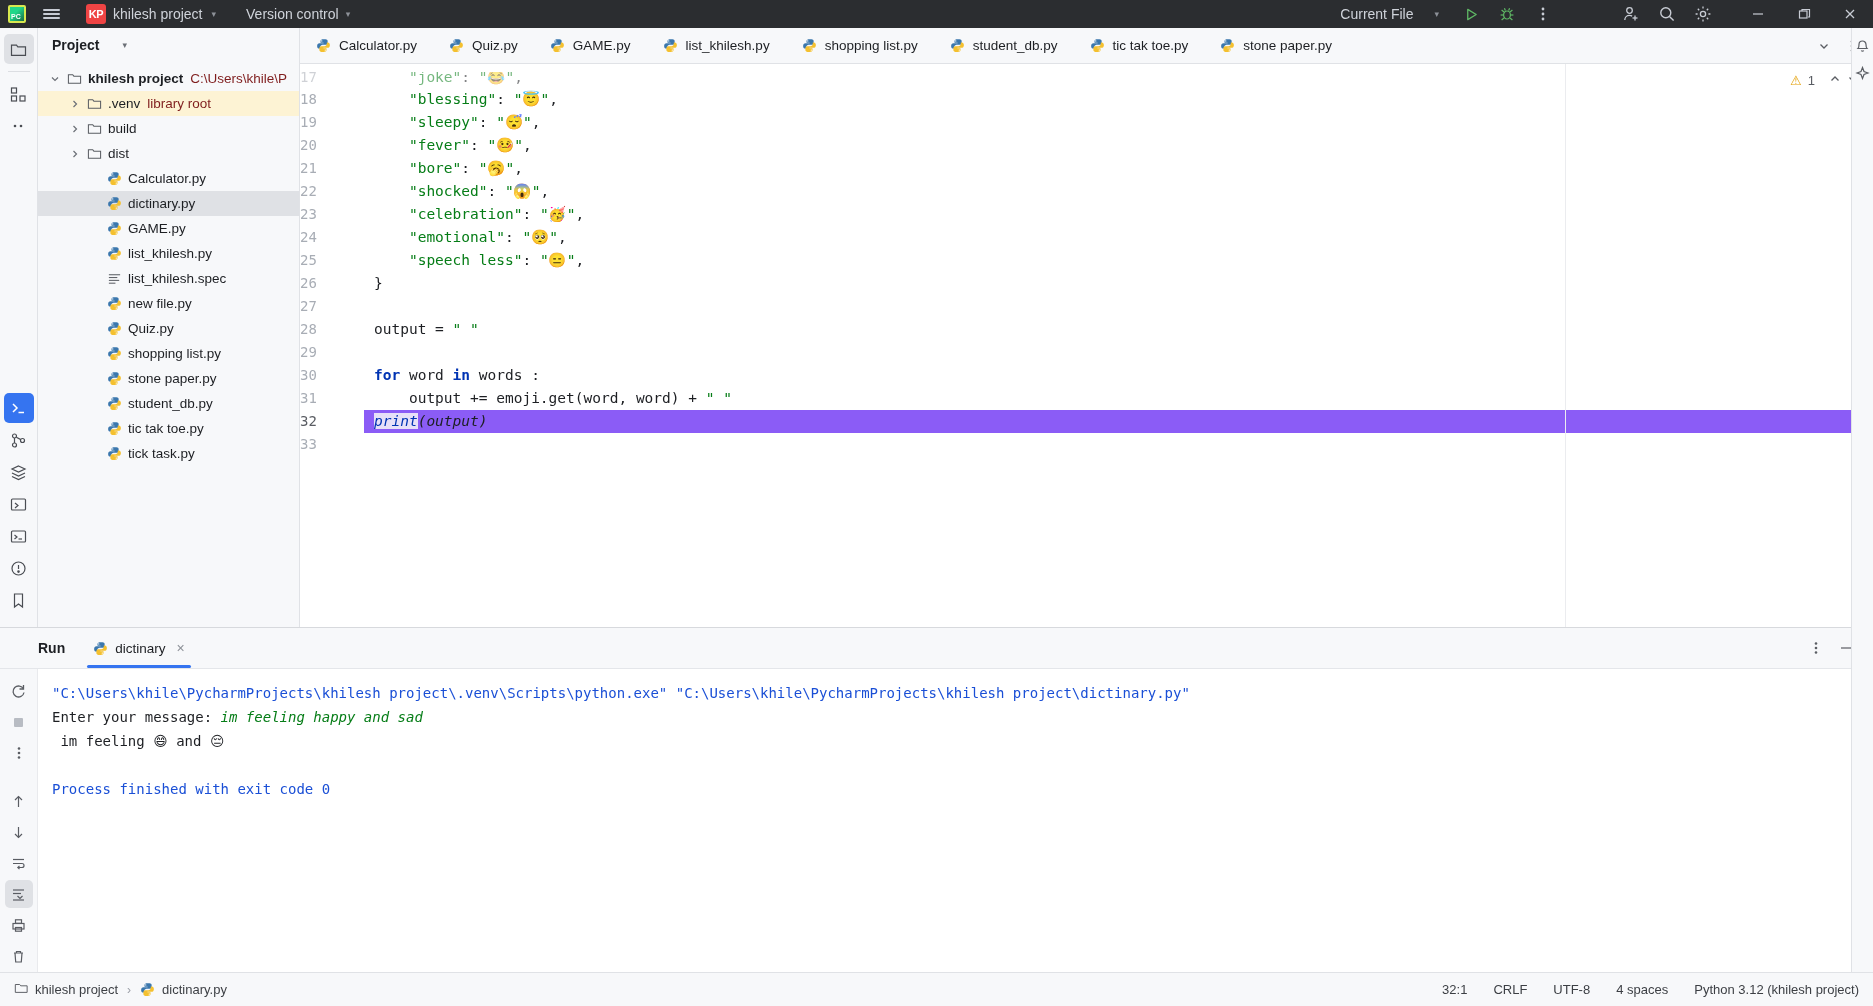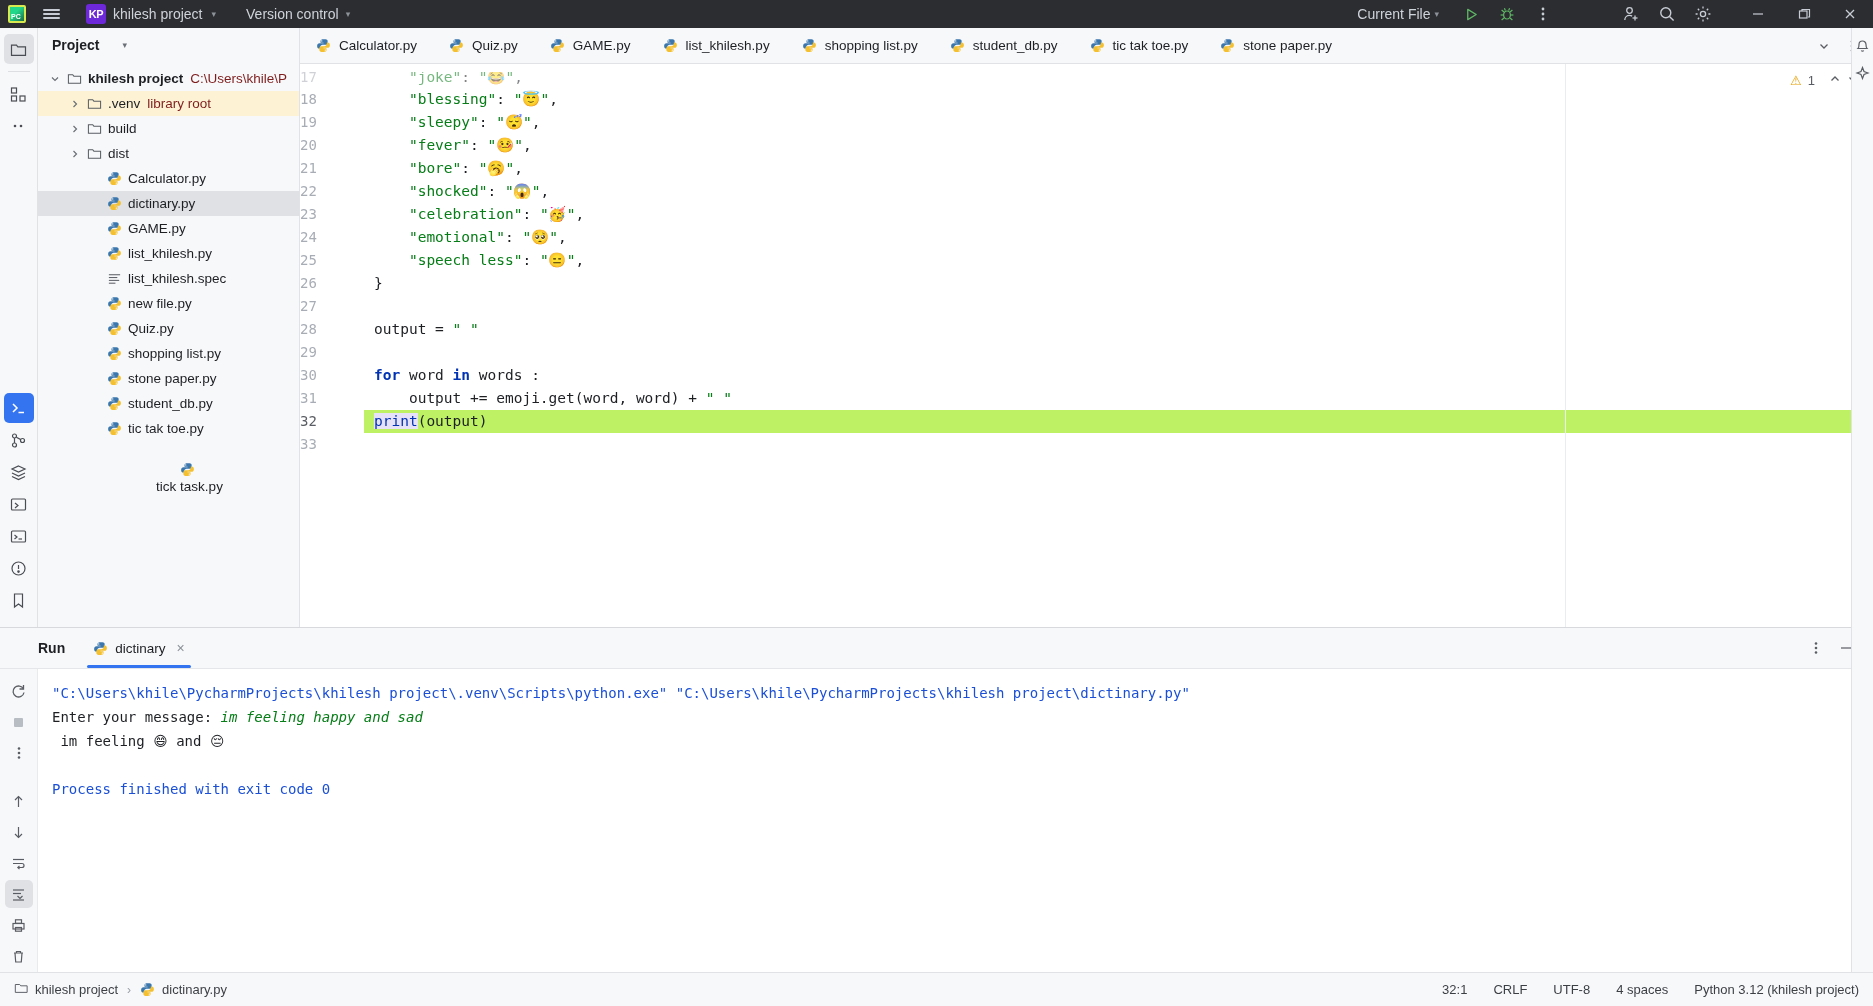--- a/index.html
+++ b/index.html
@@ -24,29 +24,29 @@
     display:flex; align-items:flex-end; justify-content:flex-start;
     font-size: 7px; color:#fff; font-weight:bold; line-height:1; padding:1px;
   }
   .tb-burger { width: 34px; display:flex; align-items:center; justify-content:center; cursor:pointer; }
   .tb-burger span { display:block; width:17px; height:2px; background:#c8ccd4; margin:2px 0; border-radius:1px; }
   .proj-chip {
     display:flex; align-items:center; gap:7px; padding: 2px 8px; margin-left: 10px;
     border-radius: 4px; cursor:pointer;
   }
   .proj-avatar {
-    width:20px;height:20px;border-radius:3px;background:#6d28d9;color:#fff;
+    width:20px;height:20px;border-radius:3px;background:#ef4444;color:#fff;
     font-size:11px;font-weight:bold;display:flex;align-items:center;justify-content:center;
     letter-spacing:-0.5px;
   }
   .proj-name { font-size:14px; color:#cfd3da; }
   .chev { font-size:9px; color:#8d9198; margin-left:2px; }
   .vcs { margin-left: 22px; font-size:14px; color:#cfd3da; display:flex; align-items:center; gap:5px; cursor:pointer;}
   .tb-spacer { flex: 1 1 auto; }
-  .runcfg { font-size:14px; color:#cfd3da; display:flex; align-items:center; gap:2px; cursor:pointer; margin-right:14px;}
+  .runcfg { font-size:14px; color:#cfd3da; display:flex; align-items:center; gap:19px; cursor:pointer; margin-right:14px;}
   .tb-icon { width: 36px; height:28px; display:flex; align-items:center; justify-content:center; cursor:pointer;}
   .tb-icon svg { display:block; }
   .win-btns { display:flex; margin-left: 14px;}
   .win-btn { width: 46px; height:28px; display:flex;align-items:center;justify-content:center;cursor:pointer;}
 
   
   .body-row { display:flex; flex:1 1 auto; min-height:0; }
 
   
   .toolstrip {
@@ -103,21 +103,21 @@
     padding-top:8px; user-select:none;
   }
   .gutter div { height:23px; line-height:23px; padding-right:11px; }
   .gutter div.cur { color:#5a5d63; }
   .codecol { flex:1 1 auto; position:relative; padding-top:8px; overflow:hidden;}
   .cl {
     height:23px; line-height:23px; white-space:pre;
     font-family:"DejaVu Sans Mono", monospace; font-size:14.5px; color:#1d1f23;
     padding-left:10px;
   }
-  .cl.cur { background:#bef264; }
+  .cl.cur { background:#8b5cf6;font-style:italic; }
   .k  { color:#0033b3; font-weight:bold; }
   .s  { color:#067d17; }
   .print-hl { background:#e6e0f8; }
 
   .editor-right {
     position:absolute; right:0; top:0; bottom:0; width:100px;
     pointer-events:none;
   }
   .warnbar {
     position:absolute; right:14px; top:9px; display:flex; align-items:center; gap:6px;
@@ -537,21 +537,21 @@
             <span class="ti">
               <svg class="pyico" viewBox="0 0 16 16">
                 <path d="M7.9 1.2c-1.7 0-3.1.5-3.1 2v1.9h3.3v.5H3.6c-1.3 0-2.4 1-2.4 2.8s.9 2.9 2.2 2.9h1.1V9.9c0-1.4 1.2-2.6 2.6-2.6h3.2c1.2 0 2.1-1 2.1-2.2V3.2c0-1.2-1-2-2.2-2H7.9z" fill="#3b77ad"></path>
                 <circle cx="6.1" cy="3.1" r="0.72" fill="#fff"></circle>
                 <path d="M8.1 14.8c1.7 0 3.1-.5 3.1-2v-1.9H7.9v-.5h4.5c1.3 0 2.4-1 2.4-2.8s-.9-2.9-2.2-2.9h-1.1v1.4c0 1.4-1.2 2.6-2.6 2.6H5.7c-1.2 0-2.1 1-2.1 2.2v1.9c0 1.2 1 2 2.2 2h2.3z" fill="#f4c02f"></path>
                 <circle cx="9.9" cy="12.9" r="0.72" fill="#fff"></circle>
               </svg>
             </span>
             <span class="tr-label">tic tak toe.py</span>
           </div>
-          <div class="tr" style="padding-left: 48px; flex-direction: column;">
+          <div class="tr" style="padding-left: 48px;">
             <span class="tw"></span>
             <span class="ti">
               <svg class="pyico" viewBox="0 0 16 16">
                 <path d="M7.9 1.2c-1.7 0-3.1.5-3.1 2v1.9h3.3v.5H3.6c-1.3 0-2.4 1-2.4 2.8s.9 2.9 2.2 2.9h1.1V9.9c0-1.4 1.2-2.6 2.6-2.6h3.2c1.2 0 2.1-1 2.1-2.2V3.2c0-1.2-1-2-2.2-2H7.9z" fill="#3b77ad"></path>
                 <circle cx="6.1" cy="3.1" r="0.72" fill="#fff"></circle>
                 <path d="M8.1 14.8c1.7 0 3.1-.5 3.1-2v-1.9H7.9v-.5h4.5c1.3 0 2.4-1 2.4-2.8s-.9-2.9-2.2-2.9h-1.1v1.4c0 1.4-1.2 2.6-2.6 2.6H5.7c-1.2 0-2.1 1-2.1 2.2v1.9c0 1.2 1 2 2.2 2h2.3z" fill="#f4c02f"></path>
                 <circle cx="9.9" cy="12.9" r="0.72" fill="#fff"></circle>
               </svg>
             </span>
             <span class="tr-label">tick task.py</span>

